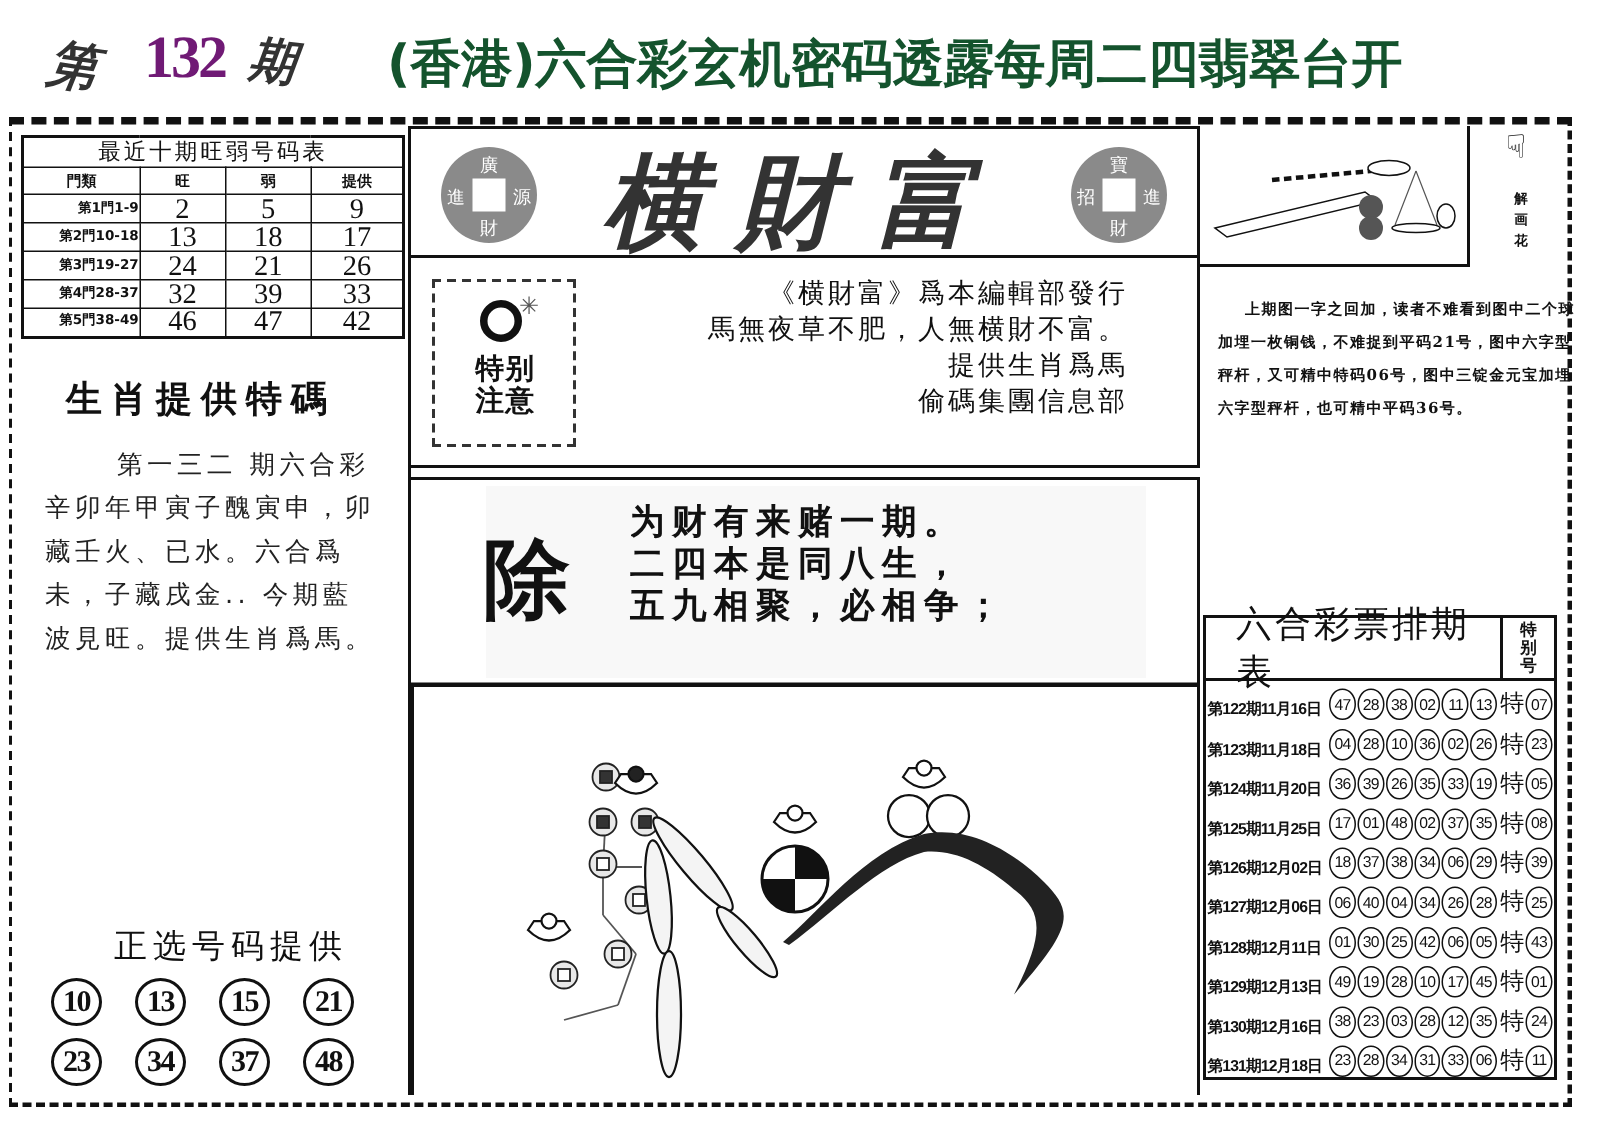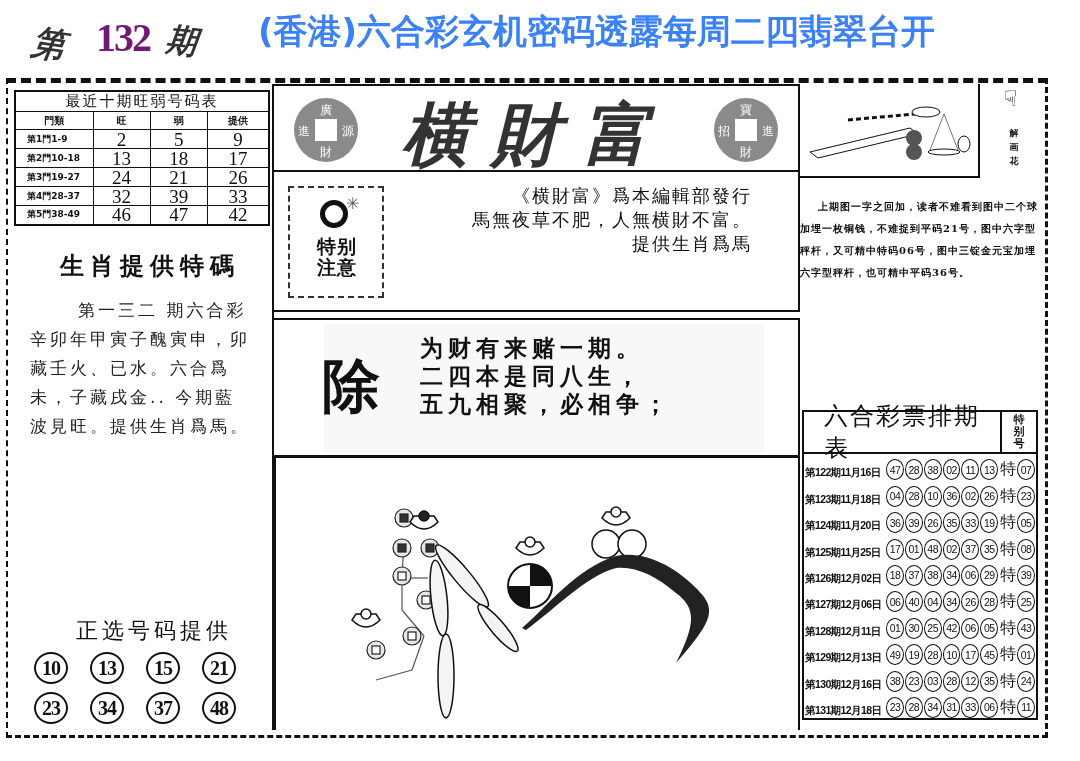--- a/index.html
+++ b/index.html
@@ -3,32 +3,32 @@
 <meta charset="utf-8">
 <style>
   * { box-sizing: border-box; margin: 0; padding: 0; }
   html, body { width: 1080px; height: 761px; background: #fff; overflow: hidden; }
   body { font-family: "DejaVu Sans", sans-serif; color: #111; position: relative; }
 
   .header { position: absolute; left: 0; top: 0; width: 1080px; height: 78px; }
   .hdr-di { position: absolute; left: 34px; top: 22px; font-size: 34px; font-weight: bold; color: #333; transform: skewX(-15deg) rotate(8deg); }
   .hdr-num { position: absolute; left: 96px; top: 14px; font-family: "Liberation Serif", serif; font-size: 40px; font-weight: bold; color: #701a75; letter-spacing: -2px; }
   .hdr-qi { position: absolute; left: 168px; top: 20px; font-size: 32px; font-weight: bold; color: #333; transform: skewX(-15deg) rotate(6deg); }
-  .hdr-title { position: absolute; left: 258px; top: 9px; font-size: 34px; font-weight: bold; color: #3b82f6; letter-spacing: 0px; white-space: nowrap; }
+  .hdr-title { position: absolute; left: 258px; top: 20px; font-size: 34px; font-weight: bold; color: #14532d; letter-spacing: 0px; white-space: nowrap; }
 
   .frame { position: absolute; left: 6px; top: 78px; width: 1042px; height: 660px; border-top: 5px dashed #111; border-bottom: 3px dashed #111; border-left: 2px dashed #111; border-right: 3px dashed #111; }
 
   
   .left-col { position: absolute; left: 8px; top: 84px; width: 266px; height: 646px; border-right: 2px solid #111; }
   .hot-table { position: absolute; left: 6px; top: 6px; width: 256px; border-collapse: collapse; border: 2px solid #111; }
   .hot-table td, .hot-table th { border: 1.5px solid #111; text-align: center; }
   .hot-caption { font-size: 15px; height: 16px; letter-spacing: 2px; font-weight: normal; }
   .hot-head th { font-size: 10px; height: 18px; font-weight: bold; }
   .hot-row td { height: 19px; font-family: "Liberation Serif", serif; font-size: 19px; line-height: 17px; }
-  .hot-row td.lbl { font-family: "DejaVu Sans", sans-serif; font-size: 9px; font-weight: bold; text-align: left; padding-left: 11px; width: 78px; }
+  .hot-row td.lbl { font-family: "DejaVu Sans", sans-serif; font-size: 9px; font-weight: bold; text-align: right; padding-left: 11px; width: 78px; }
 
   .zodiac-title { position: absolute; left: 44px; top: 250px; font-size: 24px; font-weight: bold; letter-spacing: 6px; }
   .zodiac-text { position: absolute; left: 30px; top: 296px; width: 220px; font-size: 17px; line-height: 29px; letter-spacing: 3px; text-indent: 48px; color: #222; }
 
   .pick-title { position: absolute; left: 46px; top: 616px; font-size: 22px; letter-spacing: 4px; }
   .pick-grid { position: absolute; left: 30px; top: 652px; width: 220px; display: grid; grid-template-columns: repeat(4, 56px); row-gap: 8px; }
   .ball { width: 34px; height: 32px; border: 2px solid #111; border-radius: 50%; font-family: "Liberation Serif", serif; font-weight: bold; font-size: 20px; display: flex; align-items: center; justify-content: center; letter-spacing: -1px; }
 
   
   .center-col { position: absolute; left: 274px; top: 84px; width: 526px; height: 646px; }
@@ -52,21 +52,21 @@
   .poem-char { position: absolute; left: 48px; top: 28px; font-size: 58px; font-weight: bold; }
   .poem-lines { position: absolute; left: 146px; top: 14px; font-size: 23px; font-weight: bold; line-height: 28px; letter-spacing: 5px; }
 
   .pic-box { position: absolute; left: 0; top: 374px; width: 526px; height: 272px; border-right: 2px solid #111; border-left: 2px solid #111; }
 
   
   .right-col { position: absolute; left: 800px; top: 84px; width: 246px; height: 646px; }
   .riddle-pic { position: absolute; left: 0; top: 0; width: 180px; height: 94px; border-right: 2px solid #111; border-bottom: 2px solid #111; }
   .hand { position: absolute; left: 204px; top: 2px; font-size: 22px; }
   .riddle-label { position: absolute; left: 208px; top: 42px; font-size: 9px; font-weight: bold; line-height: 14px; width: 12px; text-align: center; }
-  .riddle-text { position: absolute; left: 0; top: 112px; width: 238px; font-size: 10px; line-height: 22px; font-weight: bold; letter-spacing: 1px; text-indent: 18px; font-family: "DejaVu Serif", serif; }
+  .riddle-text { position: absolute; left: 12px; top: 112px; width: 238px; font-size: 10px; line-height: 22px; font-weight: bold; letter-spacing: 1px; text-indent: 18px; font-family: "DejaVu Serif", serif; }
 
   .sched { position: absolute; left: 2px; top: 326px; width: 236px; border: 2px solid #111; }
   .sched-head { display: flex; height: 42px; border-bottom: 2px solid #111; }
   .sched-title { flex: 1; font-size: 24px; letter-spacing: 2px; padding-left: 20px; display: flex; align-items: center; }
   .sched-special { width: 36px; border-left: 2px solid #111; font-size: 11px; line-height: 12px; text-align: center; font-weight: bold; display: flex; flex-direction: column; justify-content: center; }
   .sched-row { display: flex; align-items: flex-end; height: 26.4px; padding-left: 1px; }
   .sched-date { font-size: 10.5px; letter-spacing: -0.6px; width: 87px; white-space: nowrap; font-family: "Liberation Sans", sans-serif; font-weight: bold; }
   .sched-ball { width: 19px; height: 21px; border: 1px solid #111; border-radius: 50%; font-size: 10.5px; display: flex; align-items: center; justify-content: center; margin-right: 1px; font-family: "Liberation Sans", sans-serif; letter-spacing: -0.5px; }
   .sched-te { font-size: 16px; margin: 0 1px; }
 
@@ -122,21 +122,21 @@
     </tr>
     <tr class="hot-row">
       <td class="lbl">第5門38-49</td>
       <td>46</td>
       <td>47</td>
       <td>42</td>
     </tr>
   </tbody>
     </table>
 
-  <div class="zodiac-title" style="left:52px;top:166px;text-align:right;">生肖提供特碼</div>
+  <div class="zodiac-title" style="left:36px;top:166px;text-align:right;">生肖提供特碼</div>
   <div class="zodiac-text" style="left:22px;top:212px;">第一三二 期六合彩辛卯年甲寅子醜寅申，卯藏壬火、已水。六合爲未，子藏戌金.. 今期藍波見旺。提供生肖爲馬。</div>
 
   <div class="pick-title" style="left:38px;top:532px;margin-left:30px;">正选号码提供</div>
   <div class="pick-grid" style="left:26px;top:568px;">
     <div class="ball">10</div>
     <div class="ball">13</div>
     <div class="ball">15</div>
     <div class="ball">21</div>
     <div class="ball">23</div>
     <div class="ball">34</div>
@@ -170,20 +170,21 @@
       <div class="bomb-spark">✳</div>
       <div class="notice-label">
         <div>特别</div>
         <div>注意</div>
       </div>
     </div>
     <div class="notice-lines" style="top:12px;">
       <div>《横財富》爲本編輯部發行</div>
       <div>馬無夜草不肥，人無横財不富。</div>
       <div>提供生肖爲馬</div>
+      <div>偷碼集團信息部</div>
     </div>
   </div>
 
   <div class="poem-box">
     <div class="poem-char">除</div>
     <div class="poem-lines">
       <div>为财有来赌一期。</div>
       <div>二四本是同八生，</div>
       <div>五九相聚，必相争；</div>
     </div>

